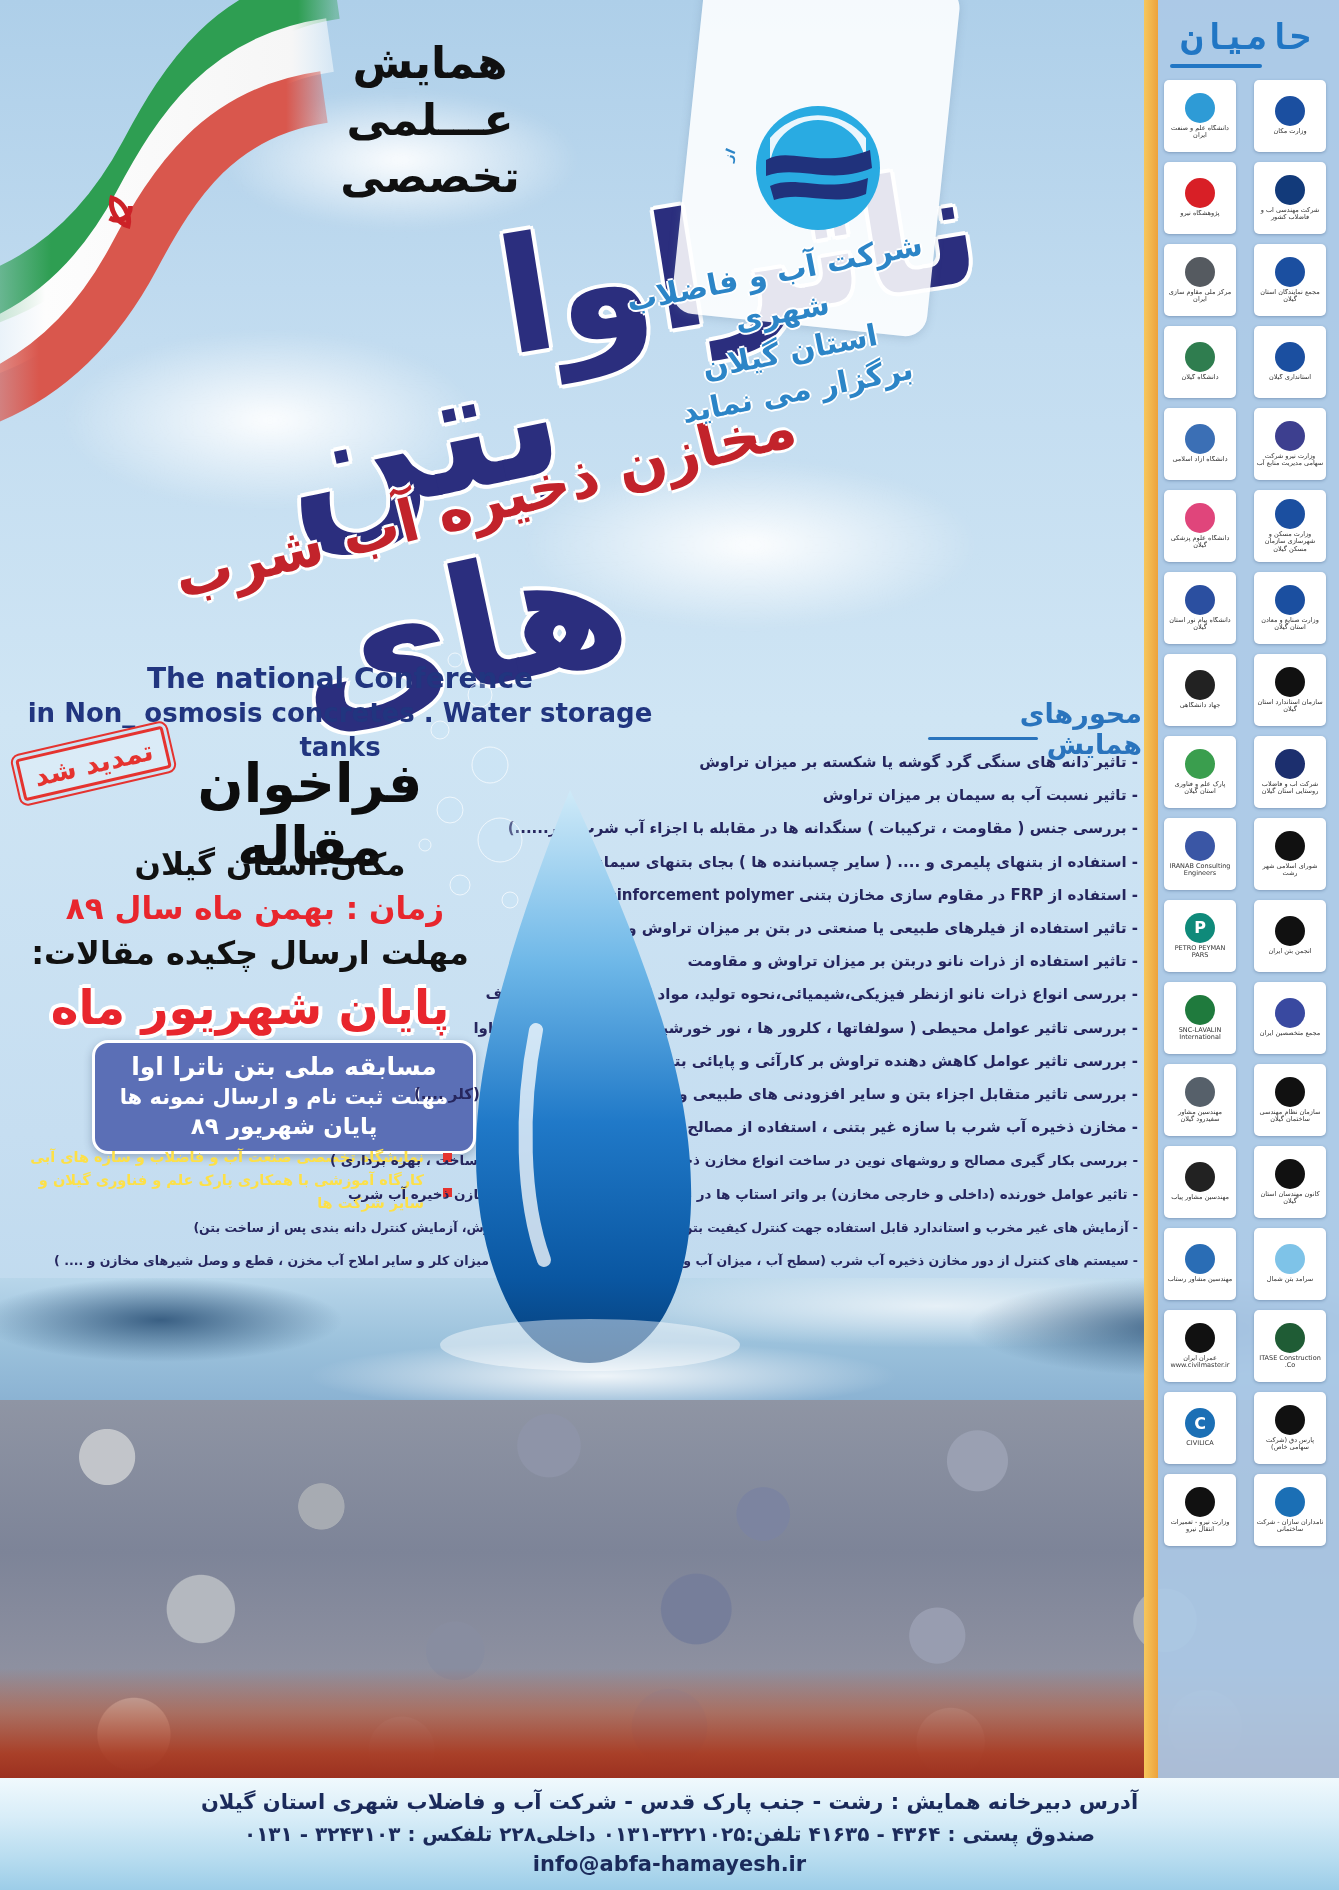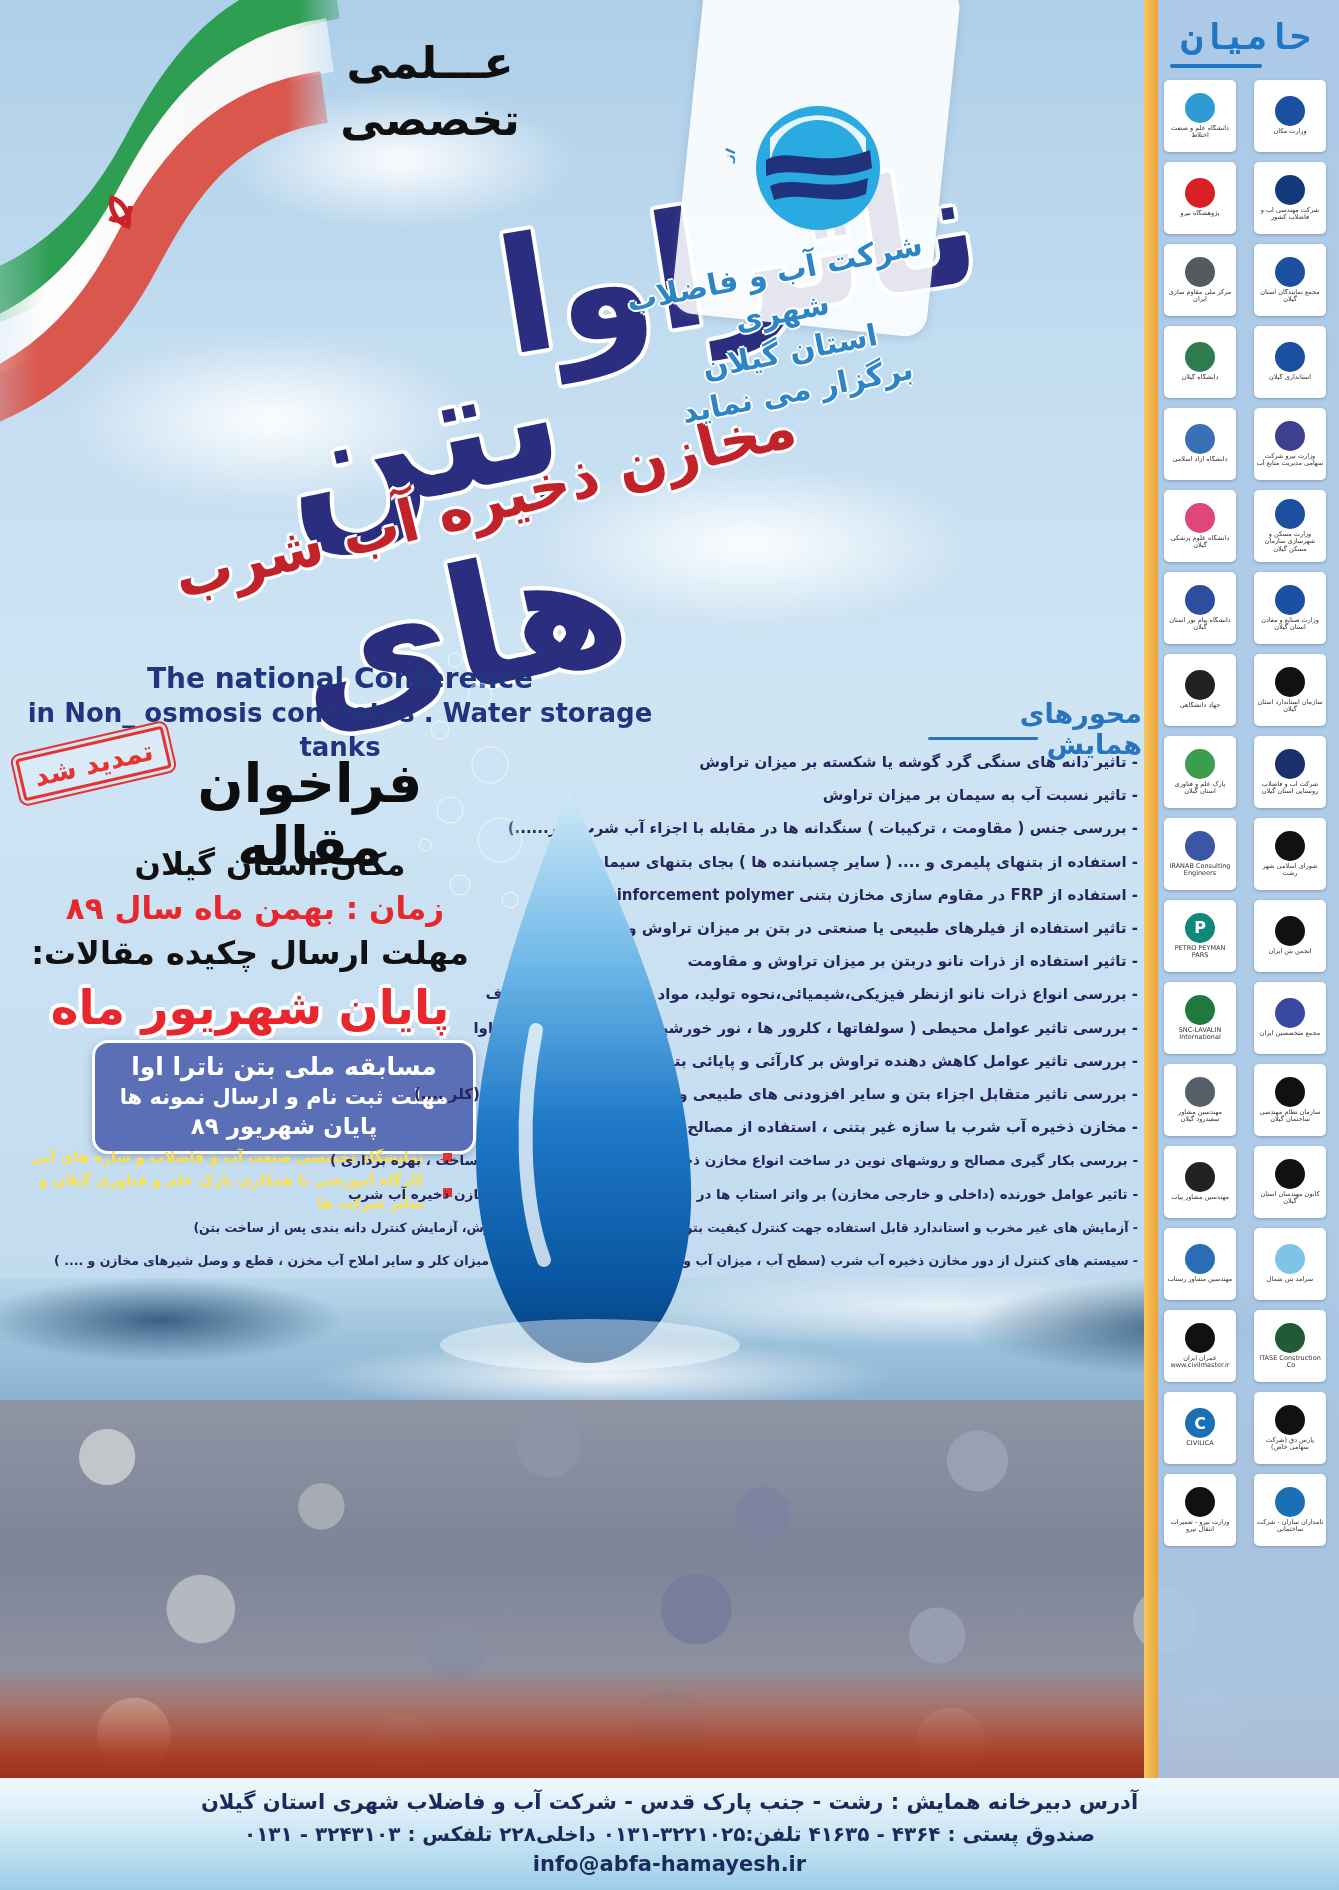--- a/index.html
+++ b/index.html
@@ -146,20 +146,21 @@
     <path d="M -20 360 C 70 340, 130 280, 170 205 S 255 60, 360 45" fill="none" stroke="url(#fadeG)" stroke-width="52" transform="translate(6,-52)"></path>
     <path d="M -20 360 C 70 340, 130 280, 170 205 S 255 60, 360 45" fill="none" stroke="url(#fadeW)" stroke-width="54"></path>
     <path d="M -20 360 C 70 340, 130 280, 170 205 S 255 60, 360 45" fill="none" stroke="url(#fadeR)" stroke-width="52" transform="translate(-6,52)"></path>
     <g transform="translate(150,212) rotate(-30)" fill="none" stroke="#cc2127" stroke-width="5">
       <path d="M0 -16 C 8 -8, 8 8, 0 16 C -8 8, -8 -8, 0 -16 Z"></path>
       <path d="M-12 0 C -6 10, 6 10, 12 0"></path>
     </g>
   </svg>
 
   <div class="abs series rtl">
+      <div class="series-line">همایش</div>
       <div class="series-line">عـــلمی</div>
       <div class="series-line">تخصصی</div>
     </div>
 
   <div class="abs cal-top cal-outline rtl">ناتراوا</div>
   <div class="abs cal-bottom cal-outline rtl">بتن های</div>
   <div class="abs cal-red rtl">مخازن ذخیره آب شرب</div>
 
   <div class="abs org-plate"></div>
   <svg class="abs org-logo-svg" viewBox="0 0 232 240">
@@ -267,21 +268,21 @@
   <div class="abs footer-l2 rtl">صندوق پستی : ۴۳۶۴ - ۴۱۶۳۵   تلفن:۳۲۲۱۰۲۵-۰۱۳۱ داخلی۲۲۸   تلفکس : ۳۲۴۳۱۰۳ - ۰۱۳۱</div>
   <div class="abs footer-l3">info@abfa-hamayesh.ir</div>
 
   <div class="abs side-strip"></div>
   <div class="abs side-panel"></div>
   <div class="abs sponsors-header rtl">حامیان</div>
   <div class="abs sponsors-underline"></div>
   <div class="abs sponsor-grid">
       <div class="tile">
         <div class="mark" style="background: rgb(46, 155, 214);"></div>
-        <div class="cap">دانشگاه علم و صنعت اختلاط</div>
+        <div class="cap">دانشگاه علم و صنعت ایران</div>
       </div>
       <div class="tile">
         <div class="mark" style="background: rgb(27, 79, 160);"></div>
         <div class="cap">وزارت مکان</div>
       </div>
       <div class="tile">
         <div class="mark" style="background: rgb(216, 31, 38);"></div>
         <div class="cap">پژوهشگاه نیرو</div>
       </div>
       <div class="tile">

